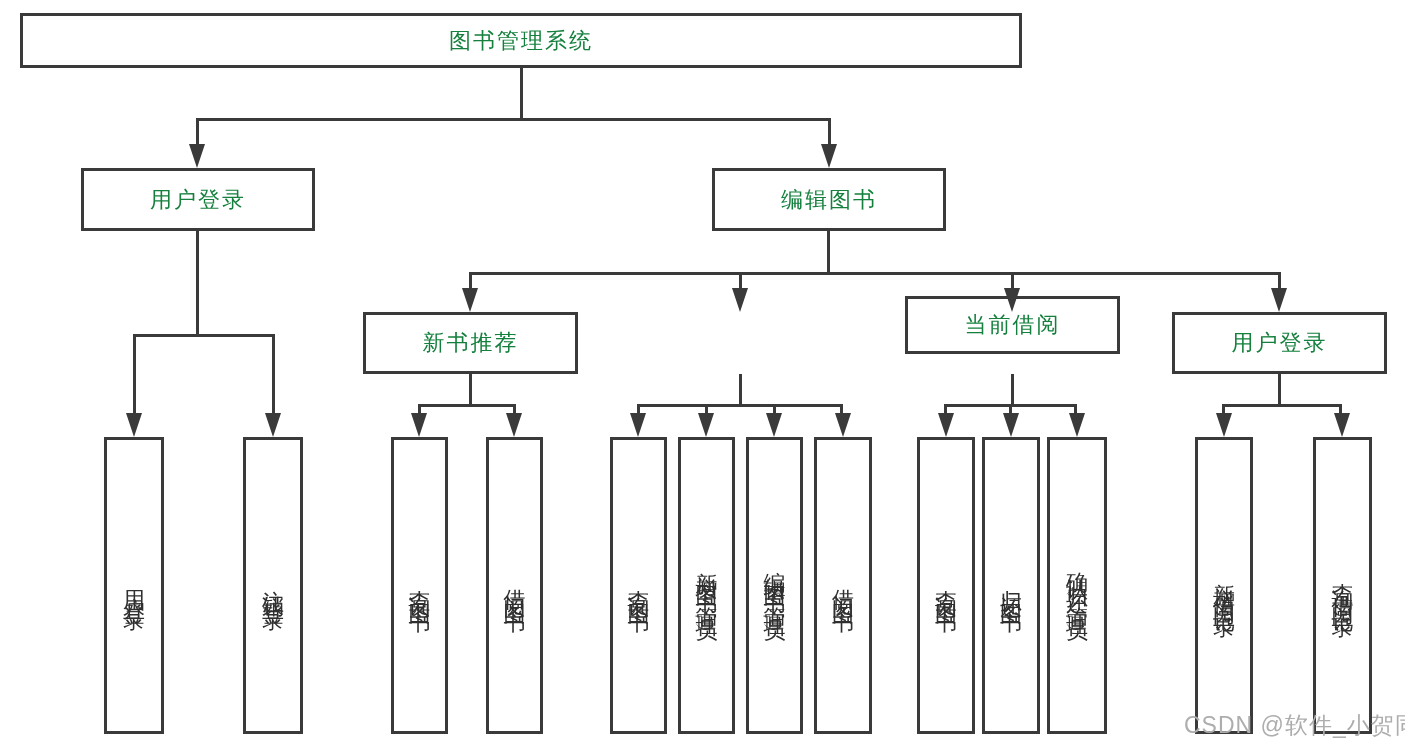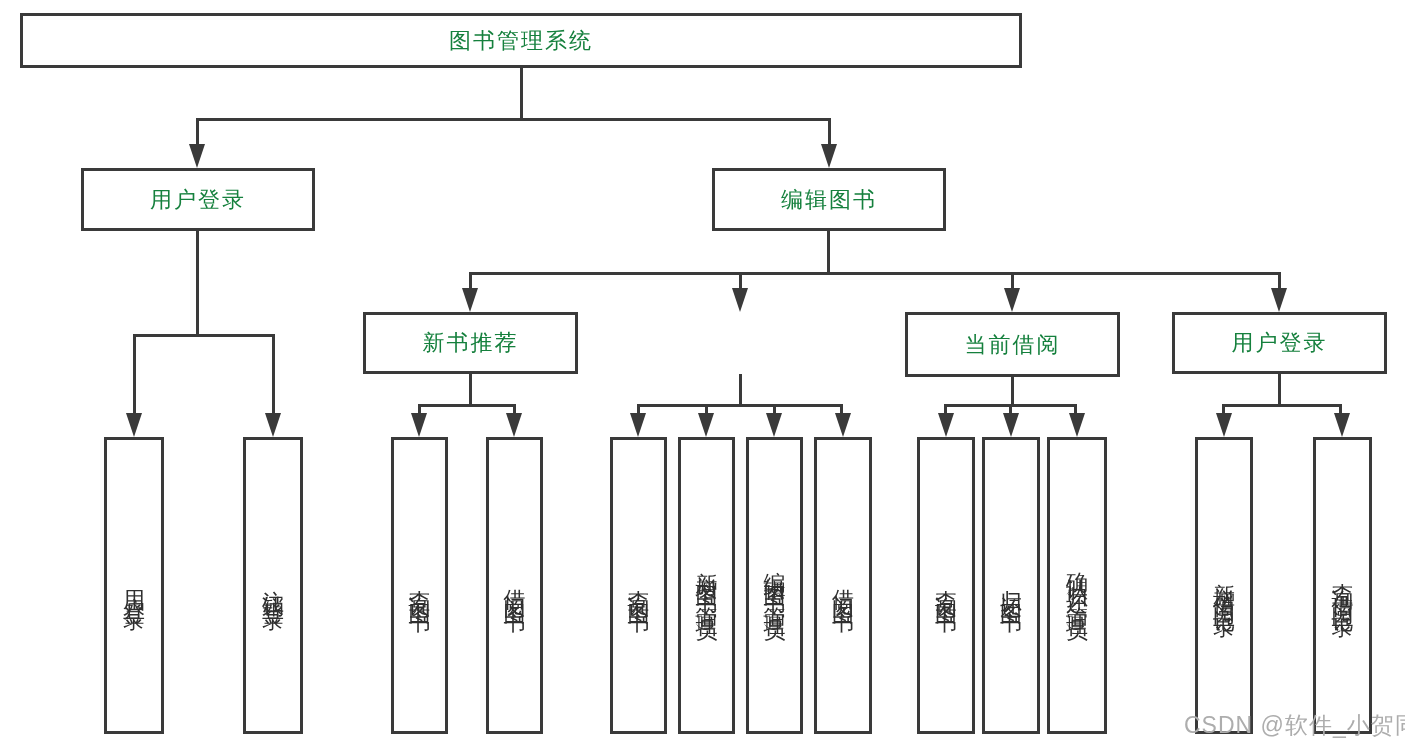--- a/index.html
+++ b/index.html
@@ -66,21 +66,21 @@
   <div class="box h" style="left:81px;top:168px;width:234px;height:63px">
     <span>用户登录</span>
   </div>
   <div class="box h" style="left:712px;top:168px;width:234px;height:63px">
     <span>编辑图书</span>
   </div>
 
   <div class="box h" style="left:363px;top:312px;width:215px;height:62px">
     <span>新书推荐</span>
   </div>
-  <div class="box h" style="left:905px;top:312px;width:215px;height:65px">
+  <div class="box h" style="left:905px;top:296px;width:215px;height:58px">
     <span>当前借阅</span>
   </div>
   <div class="box h" style="left:1172px;top:312px;width:215px;height:62px">
     <span>用户登录</span>
   </div>
 
   <div class="box v" style="left:104px;top:437px;width:60px;height:297px">
     <span>用户登录</span>
   </div>
   <div class="box v" style="left:243px;top:437px;width:60px;height:297px">

